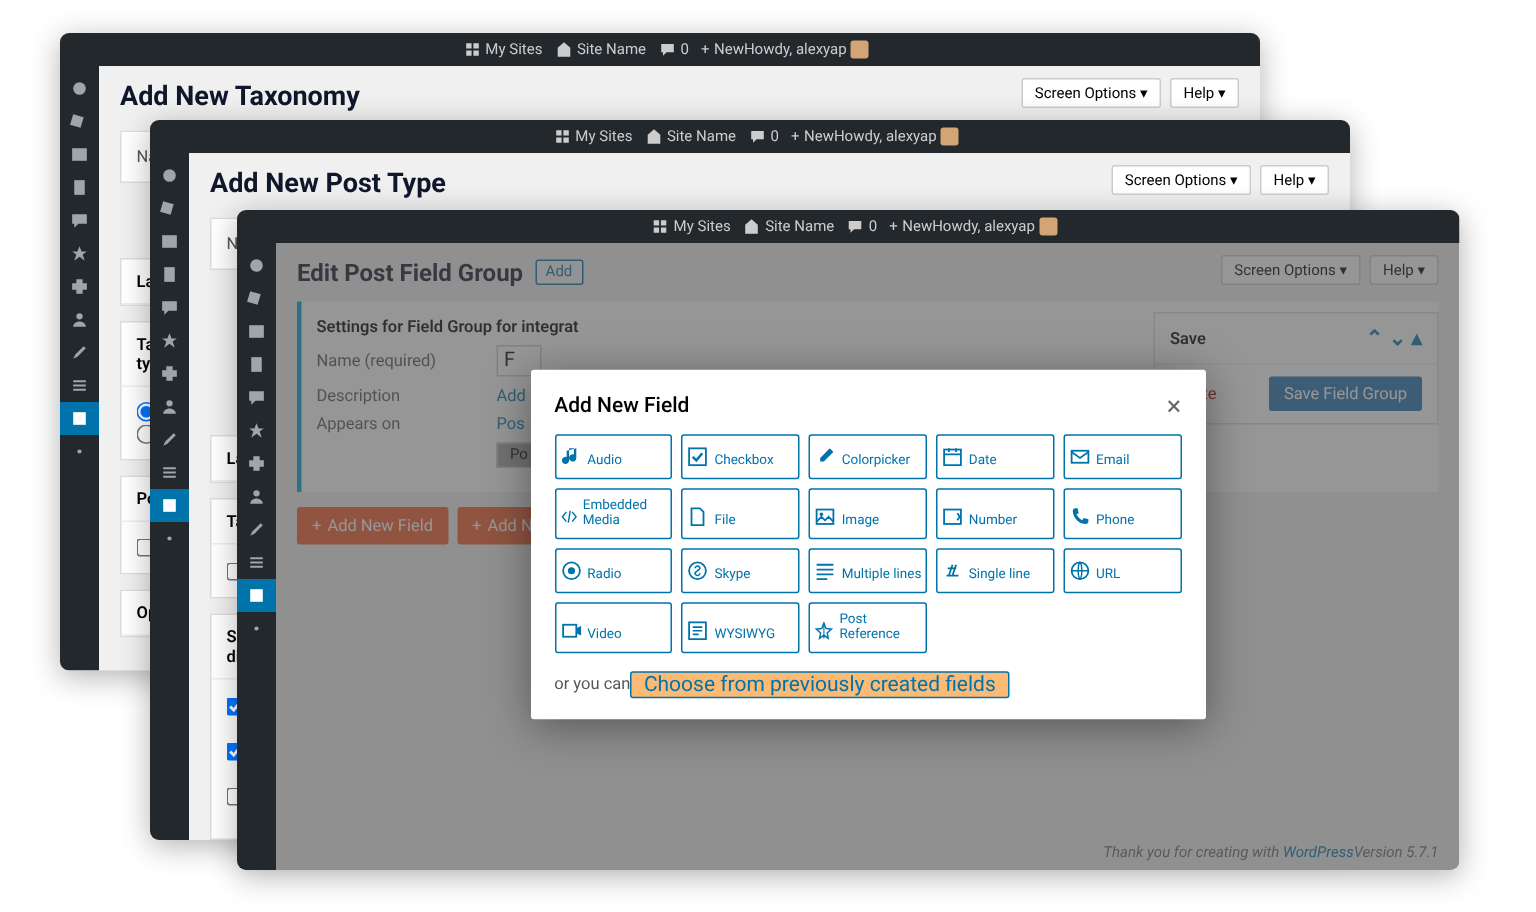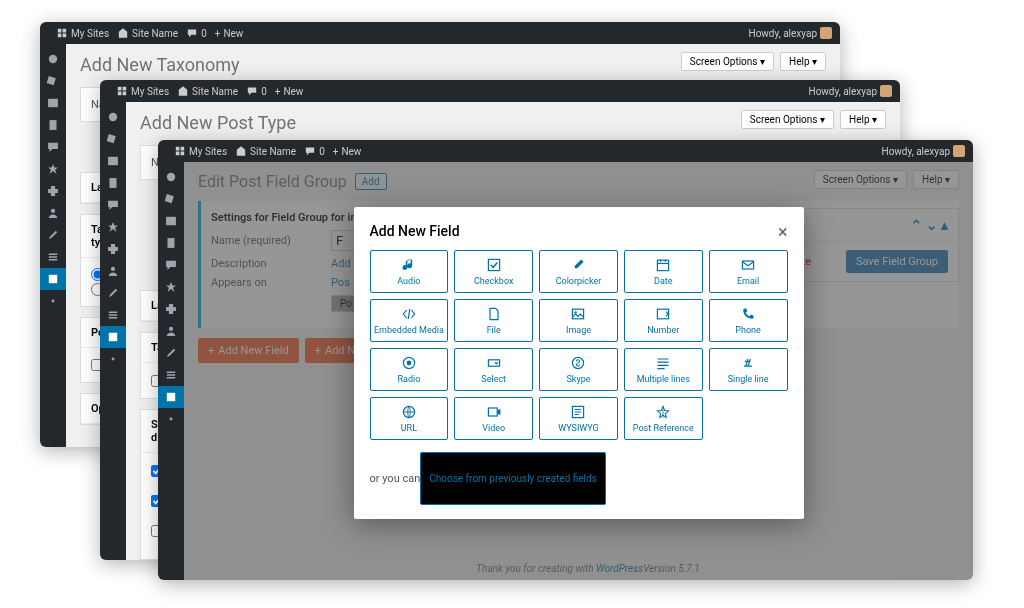--- a/index.html
+++ b/index.html
@@ -1,66 +1,66 @@
 <!DOCTYPE html>
 <html><head>
 <meta charset="utf-8">
 <style>
 *{box-sizing:border-box;margin:0;padding:0;font-family:-apple-system,BlinkMacSystemFont,"Segoe UI",Roboto,sans-serif}
 body{background:#fff;width:1024px;height:608px;position:relative;overflow:hidden}
 .win{position:absolute;background:#f0f0f1;border-radius:6px;box-shadow:0 4px 20px rgba(0,0,0,.3);overflow:hidden}
 .w1{left:40px;top:22px;width:800px;height:425px;z-index:1}
 .w2{left:100px;top:80px;width:800px;height:480px;z-index:2}
 .w3{left:158px;top:140px;width:815px;height:440px;z-index:3}
-.adminbar{background:#23282d;height:22px;display:flex;align-items:center;padding:0 8px;color:#ccc;font-size:10px;justify-content:space-between}
+.adminbar{background:#23282d;height:22px;display:flex;align-items:center;padding:0 8px;color:#ccc;font-size:10px;justify-content:center}
 .ab-l,.ab-r{display:flex;align-items:center;gap:8px}
 .ab-item{display:flex;align-items:center;gap:3px;cursor:pointer}
 .ab-ico{width:12px;height:12px;display:inline-block}
 .avatar{width:12px;height:12px;background:#d4a574;border-radius:2px}
 .wp-body{display:flex;height:calc(100% - 22px)}
 .sidemenu{width:26px;background:#23282d;display:flex;flex-direction:column;padding-top:4px}
 .sm-i{width:26px;height:22px;display:flex;align-items:center;justify-content:center;color:#a0a5aa;cursor:pointer}
 .sm-i.active{background:#0073aa;color:#fff}
 .sm-i svg{width:14px;height:14px}
 .content{flex:1;padding:10px 14px;position:relative;overflow:hidden}
 .topbtns{position:absolute;right:14px;top:8px;display:flex;gap:6px}
 .topbtn{background:#fff;border:1px solid #ccc;padding:3px 8px;font-size:10px;border-radius:2px;cursor:pointer}
-h1{font-size:18px;font-weight:400;color:#737373;margin-bottom:12px}
+h1{font-size:18px;font-weight:700;color:#0f172a;margin-bottom:12px}
 .namefield{background:#fff;padding:10px;border:1px solid #ddd;font-size:11px;color:#555}
 .panel{background:#fff;border:1px solid #ddd;margin-bottom:10px}
 .panel-h{padding:8px 10px;font-size:11px;font-weight:600;border-bottom:1px solid #eee}
 .panel-b{padding:8px 10px;font-size:11px}
 .chk{display:flex;align-items:center;gap:5px;margin:3px 0}
 .chk input{width:12px;height:12px}
 .desc{color:#666;font-style:italic;font-size:10px;margin-left:17px}
 .w3 .content{background:#f0f0f1}
 .overlay-dim{position:absolute;inset:0;background:rgba(80,80,80,.6)}
 .w3-header{display:flex;align-items:center;gap:8px;margin-bottom:10px}
 .addbtn{background:#f6f7f7;border:1px solid #0073aa;color:#0073aa;padding:2px 6px;font-size:10px;border-radius:2px;cursor:pointer}
 .settings-box{background:#fff;border-left:3px solid #00a0d2;padding:10px;font-size:11px}
 .settings-box .row{display:flex;gap:10px;margin:6px 0;align-items:center}
 .settings-box .lbl{width:110px;text-align:left;color:#555}
 .orange{background:#f05a28;color:#fff;border:none;padding:6px 10px;font-size:11px;border-radius:2px;cursor:pointer;display:inline-flex;align-items:center;gap:4px}
 .save-side{position:absolute;right:14px;top:46px;width:190px}
 .save-side .panel-h{display:flex;justify-content:space-between;align-items:center}
 .save-side .panel-b{display:flex;justify-content:space-between;align-items:center}
 .del{color:#a00;font-size:11px;cursor:pointer}
 .savebtn{background:#2271b1;color:#fff;border:none;padding:5px 10px;font-size:11px;border-radius:2px;cursor:pointer}
-.footer{position:absolute;bottom:6px;left:33px;right:14px;display:flex;justify-content:center;font-size:10px;color:#646970;font-style:italic}
+.footer{position:absolute;bottom:6px;left:33px;right:14px;display:flex;justify-content:flex-end;font-size:10px;color:#646970;font-style:italic}
 .footer a{color:#0073aa}
 .modal{position:absolute;left:50%;top:48%;transform:translate(-50%,-50%);width:450px;background:#fff;border-radius:2px;box-shadow:0 5px 30px rgba(0,0,0,.4);z-index:20;padding:14px 16px}
 .modal-h{display:flex;justify-content:space-between;align-items:center;margin-bottom:8px}
 .modal-h h2{font-size:14px;font-weight:500}
 .modal-close{font-size:18px;color:#666;cursor:pointer;background:none;border:none}
 .modal-sub{font-size:11px;color:#555;margin-bottom:10px}
 .field-grid{display:grid;grid-template-columns:repeat(5,1fr);gap:6px;margin-bottom:12px}
-.field-opt{border:1px solid #0073aa;border-radius:2px;padding:6px 2px;display:flex;flex-direction:column;align-items:center;gap:3px;cursor:pointer;color:#0073aa;font-size:9px}
+.field-opt{border:1px solid #0073aa;border-radius:2px;padding:6px 2px;display:flex;flex-direction:row;align-items:flex-end;gap:3px;cursor:pointer;color:#0073aa;font-size:9px}
 .field-opt svg{width:16px;height:16px}
 .or-row{font-size:11px;color:#555;display:flex;align-items:center;gap:0}
-.prev-btn{border:1px solid #0073aa;color:#0073aa;background:#000000;padding:20px 8px;font-size:10px;border-radius:2px;cursor:pointer}
+.prev-btn{border:1px solid #0073aa;color:#0073aa;background:#fdba74;padding:0 8px;font-size:14px;border-radius:2px;cursor:pointer}
 .radio-row{display:flex;align-items:center;gap:4px;margin:2px 0}
 </style>
 </head>
 <body>
 
 <div class="win w1">
   <div class="adminbar">
     <div class="ab-l">
       <span class="ab-item">
           <svg viewBox="0 0 20 20" fill="currentColor">
@@ -569,27 +569,20 @@
             </div>
             <div class="field-opt">
               <svg viewBox="0 0 20 20" fill="currentColor">
                 <circle cx="10" cy="10" r="7" fill="none" stroke="currentColor" stroke-width="1.5"></circle>
                 <circle cx="10" cy="10" r="3"></circle>
               </svg>
               <span>Radio</span>
             </div>
             <div class="field-opt">
               <svg viewBox="0 0 20 20" fill="currentColor">
-                <rect x="3" y="6" width="14" height="8" fill="none" stroke="currentColor" stroke-width="1.5"></rect>
-                <path d="M13 9l2 2 2-2" fill="none" stroke="currentColor" stroke-width="1.5" transform="translate(-2,0)"></path>
-              </svg>
-              <span>Select</span>
-            </div>
-            <div class="field-opt">
-              <svg viewBox="0 0 20 20" fill="currentColor">
                 <circle cx="10" cy="10" r="7" fill="none" stroke="currentColor" stroke-width="1.5"></circle>
                 <path d="M8 8c0-1 1-2 2-2s2 1 2 2-1 1-2 2-2 1-2 2 1 2 2 2 2-1 2-2" fill="none" stroke="currentColor" stroke-width="1.3"></path>
               </svg>
               <span>Skype</span>
             </div>
             <div class="field-opt">
               <svg viewBox="0 0 20 20" fill="currentColor">
                 <path d="M3 5h14M3 9h14M3 13h14M3 17h9" stroke="currentColor" stroke-width="1.5"></path>
               </svg>
               <span>Multiple lines</span>

